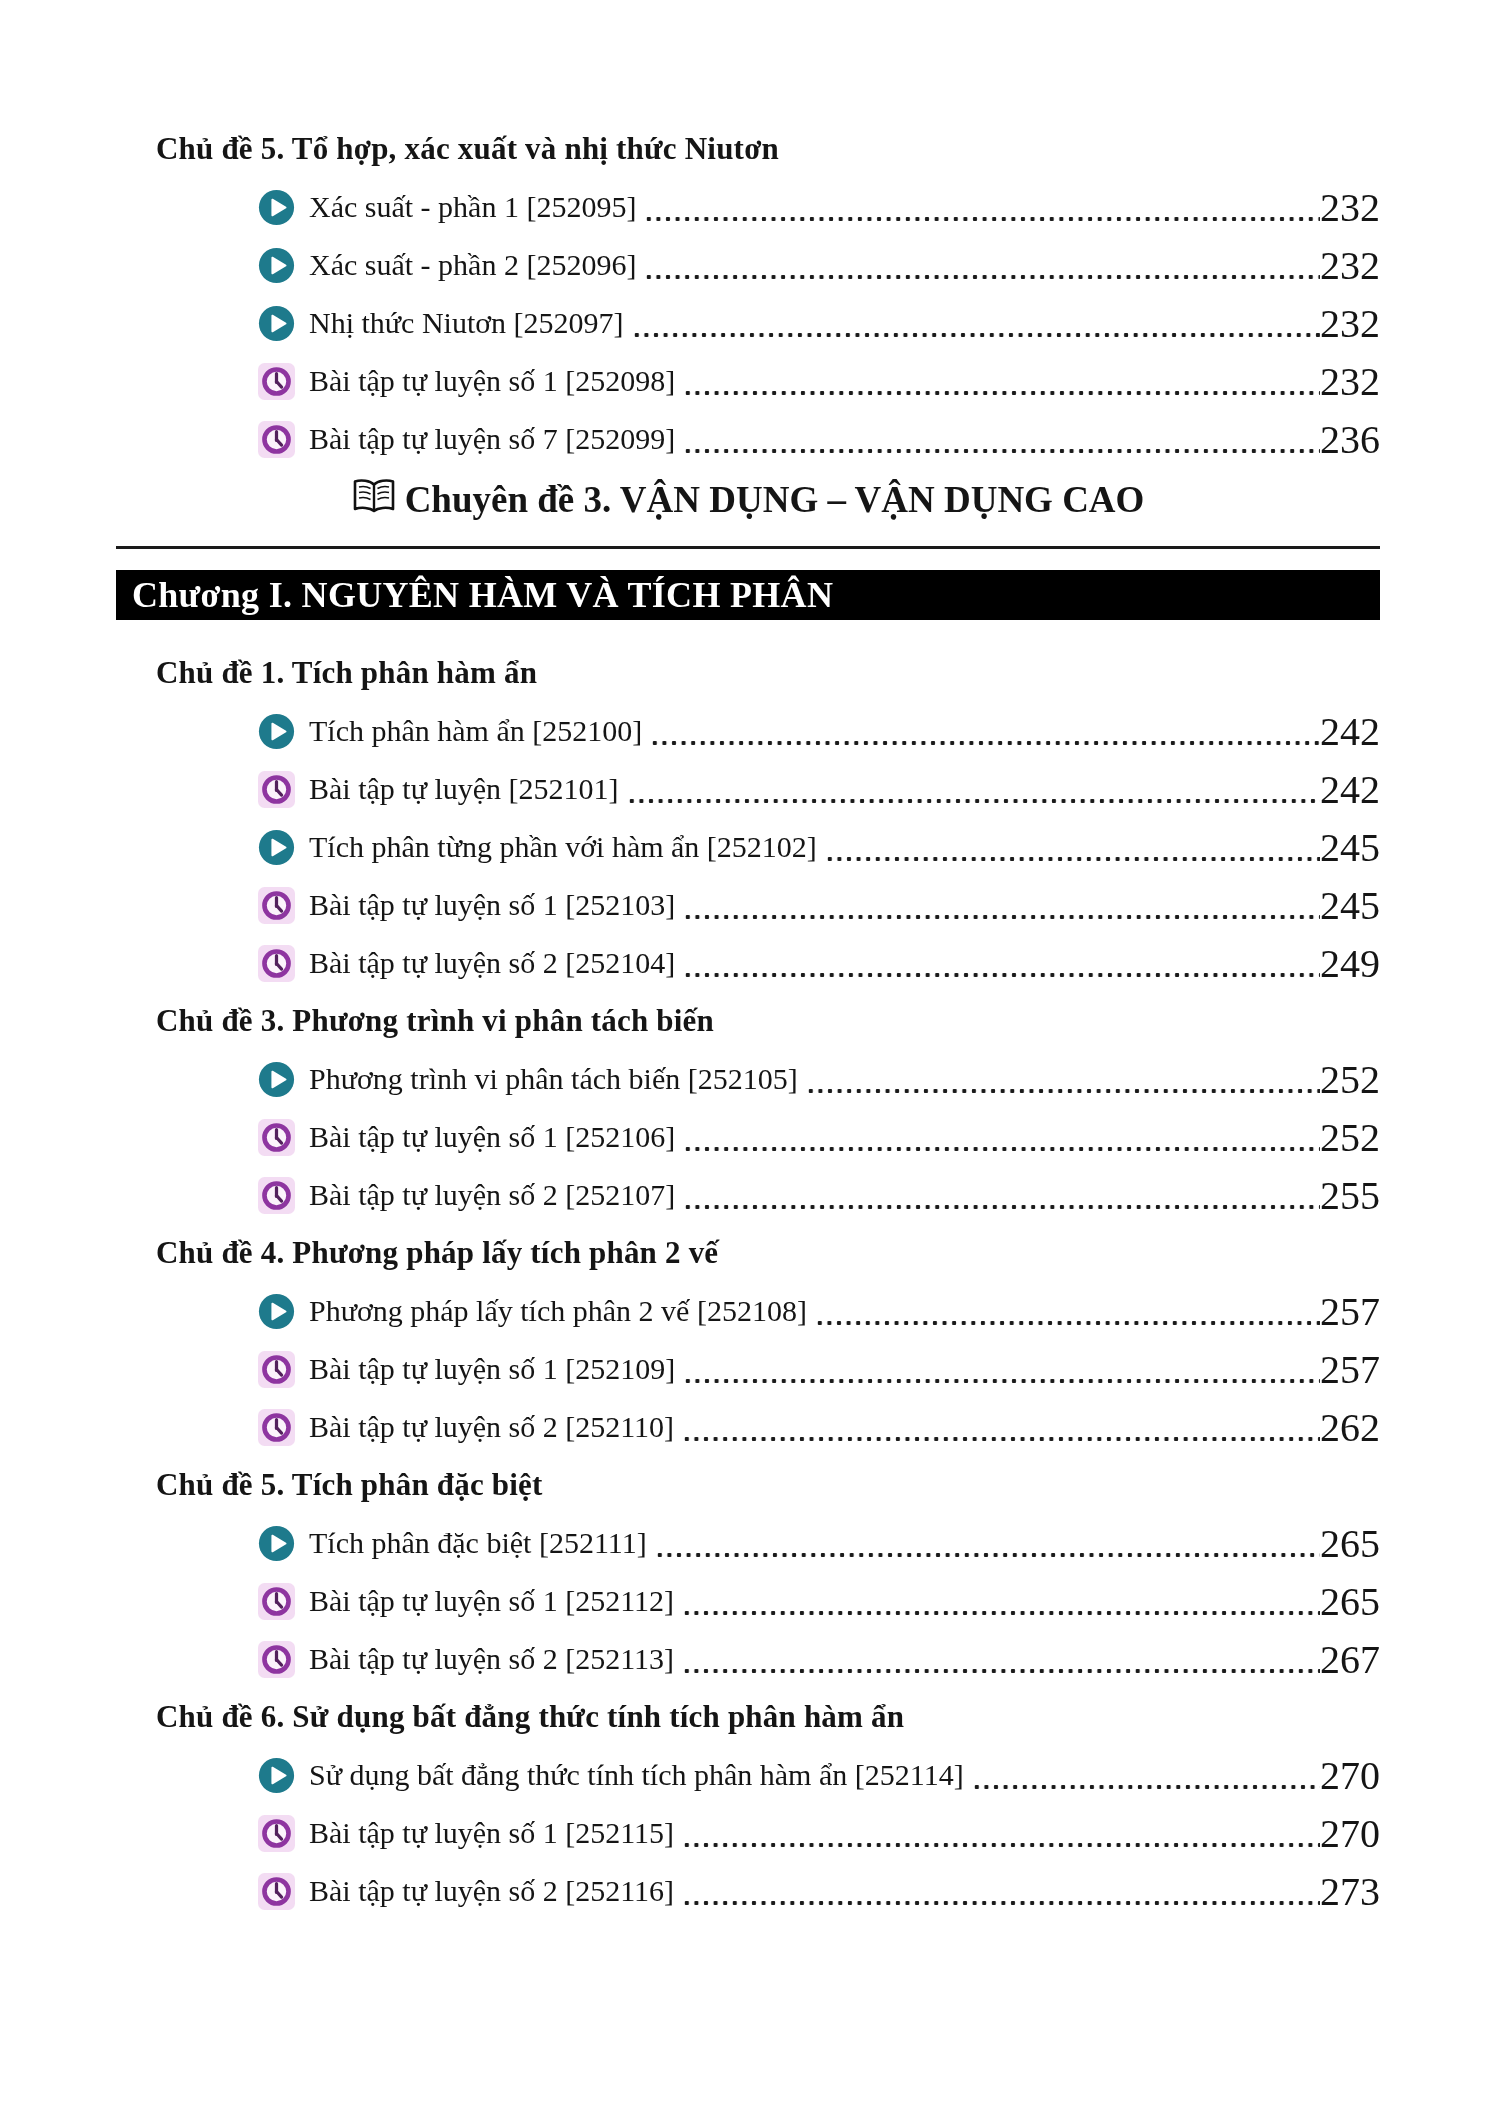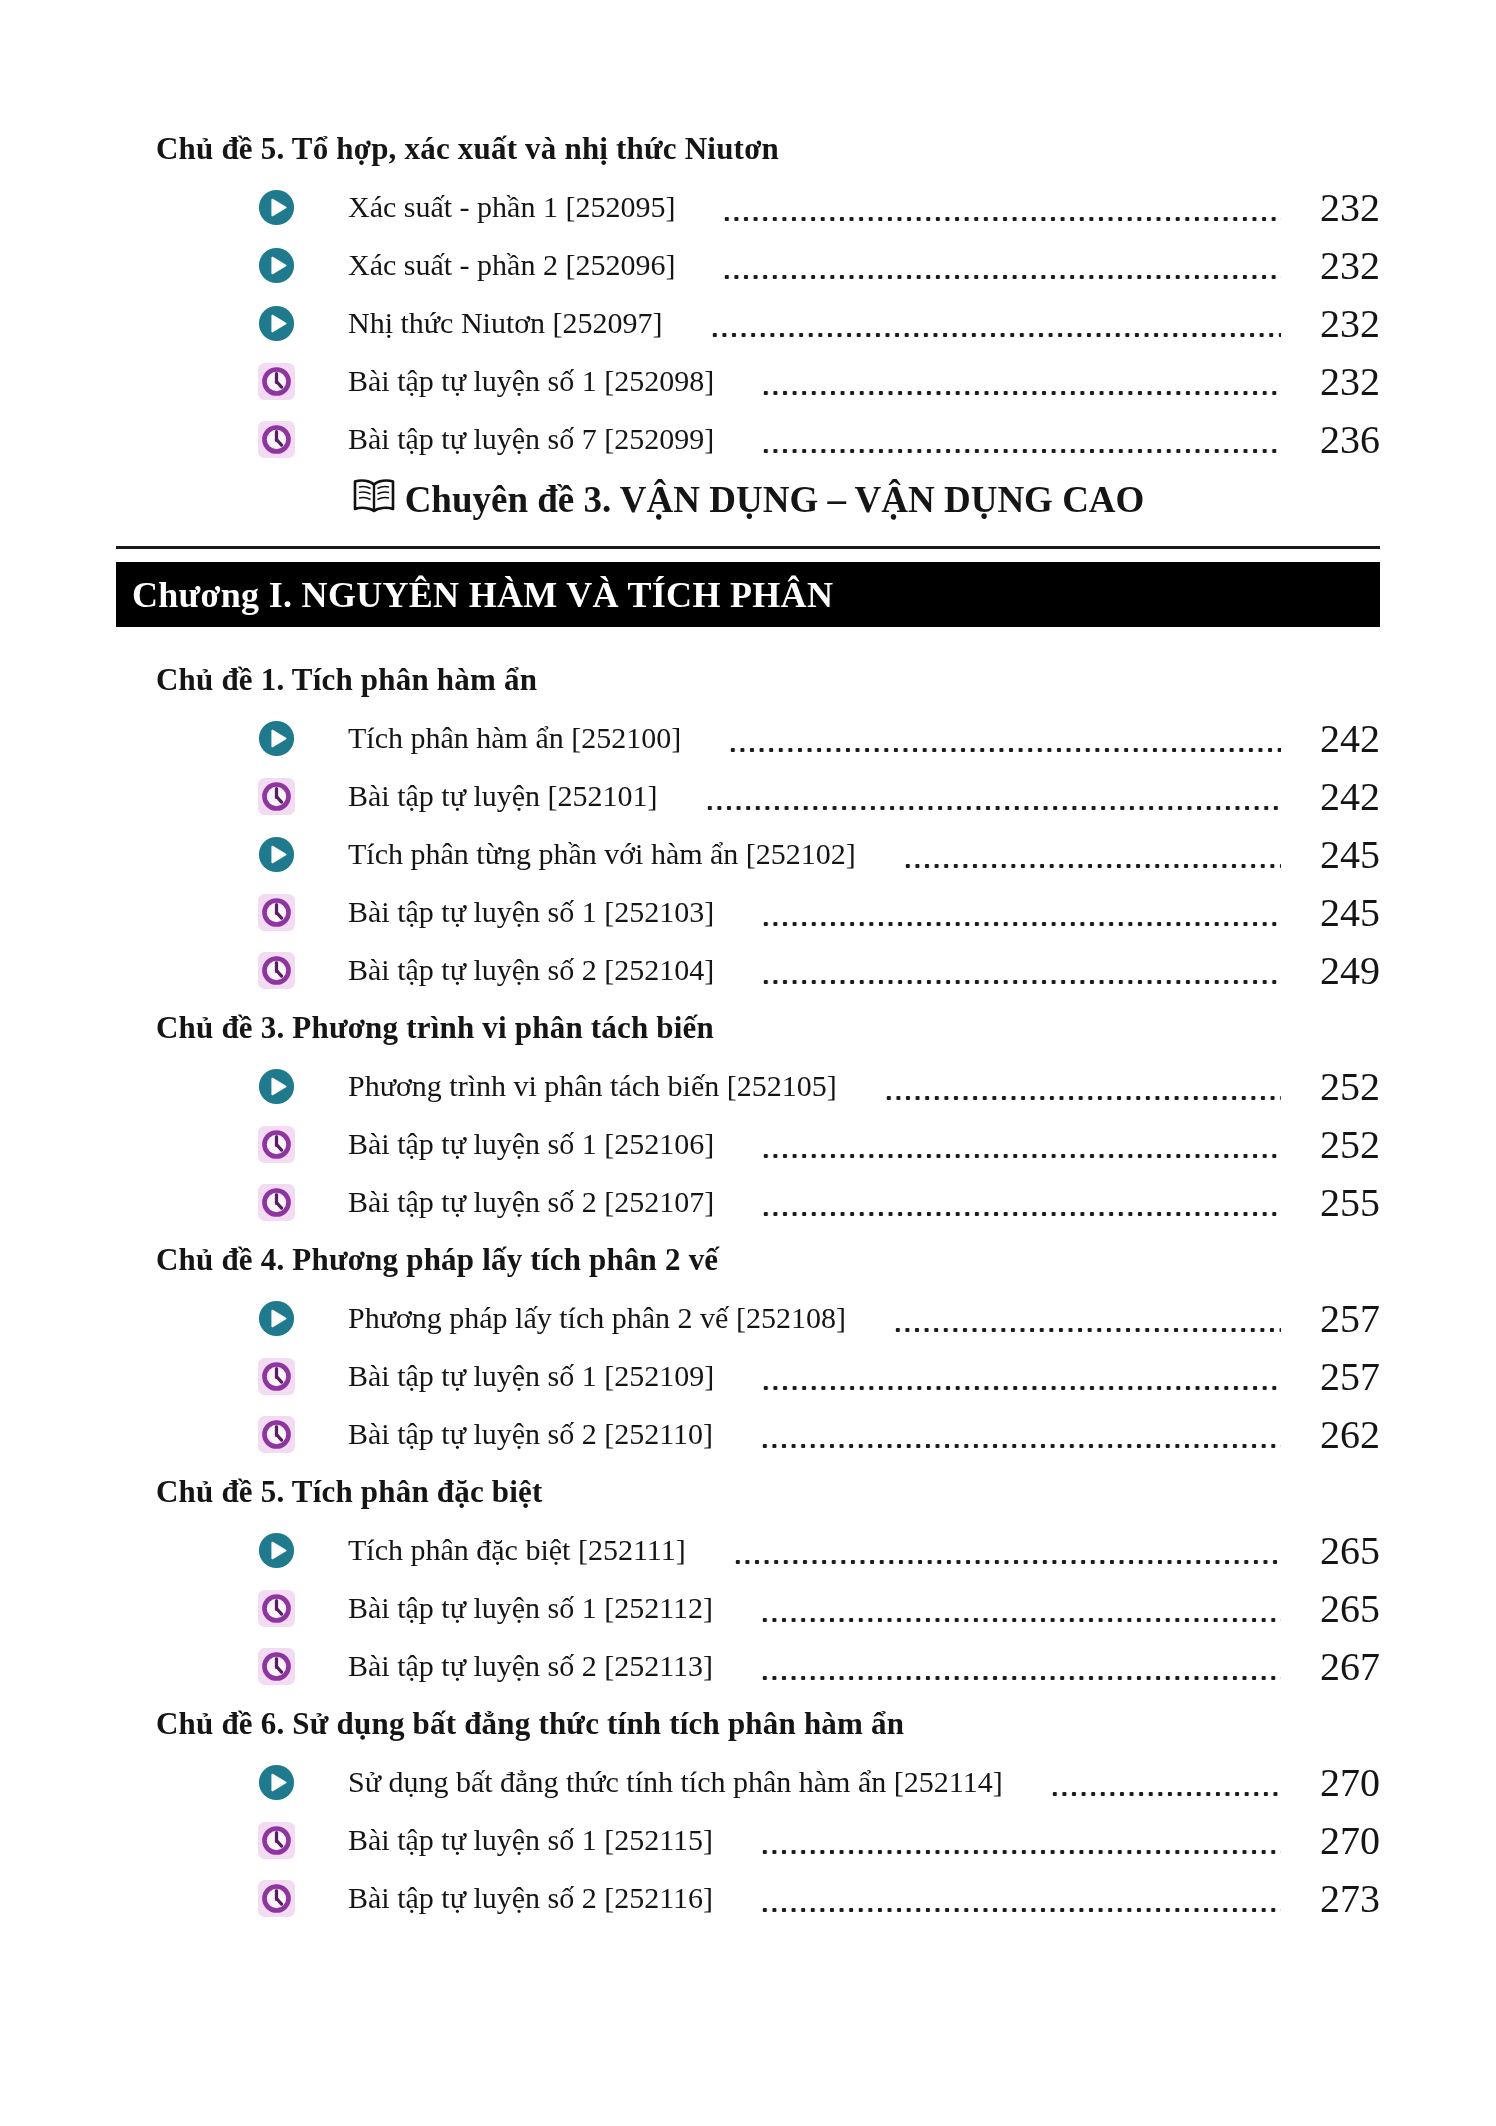--- a/index.html
+++ b/index.html
@@ -10,37 +10,37 @@
   .page{
     position:relative;width:1496px;height:2126px;background:#fff;overflow:hidden;
     font-family:"Liberation Serif","DejaVu Serif",serif;color:var(--ink);
     box-sizing:border-box;padding:120px 116px 0 116px;
   }
   .sec-heading{
     font-size:31px;font-weight:700;line-height:58px;height:58px;margin:0 0 0 40px;
     white-space:nowrap;letter-spacing:0.2px;
   }
   .rows{margin:0;}
-  .row{height:58px;display:flex;align-items:center;padding-left:142px;font-size:30px;gap:39px;}
+  .row{height:58px;display:flex;align-items:center;padding-left:142px;font-size:30px;}
   .icon{width:37px;height:37px;flex:0 0 auto;margin-right:14px;display:inline-flex;}
   .icon svg{display:block;}
   .label{white-space:nowrap;}
   .dots{
     flex:1;height:6px;align-self:flex-end;margin:0 0 14px 8px;
     background-image:radial-gradient(circle,var(--dot) 2px,transparent 2.5px);
     background-size:9.6px 6px;background-position:0 50%;background-repeat:repeat-x;
   }
   .pagenum{font-size:40px;flex:0 0 auto;}
   .part-heading{
     display:flex;align-items:flex-start;justify-content:center;gap:9px;
     font-size:37px;font-weight:700;height:62px;margin:10px 0 0 0;white-space:nowrap;
   }
   .rule{height:3px;background:#1a1a1a;margin-top:6px;}
   .chapter-banner{
-    margin-top:13px;height:65px;background:var(--banner-bg);color:var(--banner-fg);
+    margin-top:21px;height:50px;background:var(--banner-bg);color:var(--banner-fg);
     display:flex;align-items:center;font-size:36px;font-weight:700;
     padding-left:16px;box-sizing:border-box;white-space:nowrap;letter-spacing:0.3px;
   }
   .first-after-banner{margin-top:24px;}
   .play-c{fill:var(--play);}
   .clock-sq{fill:var(--clock-bg);}
   .clock-face{fill:var(--clock-face);stroke:var(--clock-ring);stroke-width:5;}
   .clock-hand{stroke:var(--clock-hand);stroke-width:3.5;stroke-linecap:round;}
 </style>
 </head>

